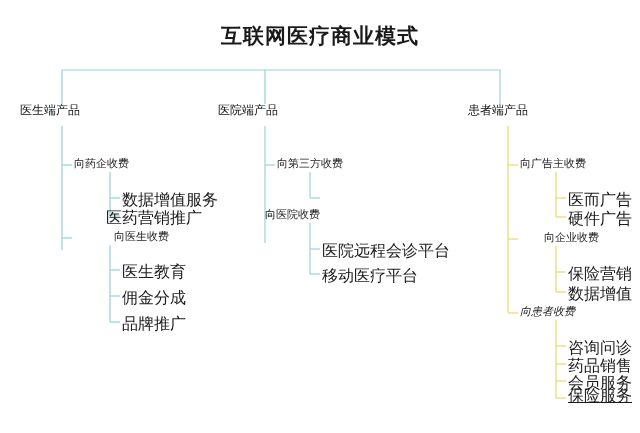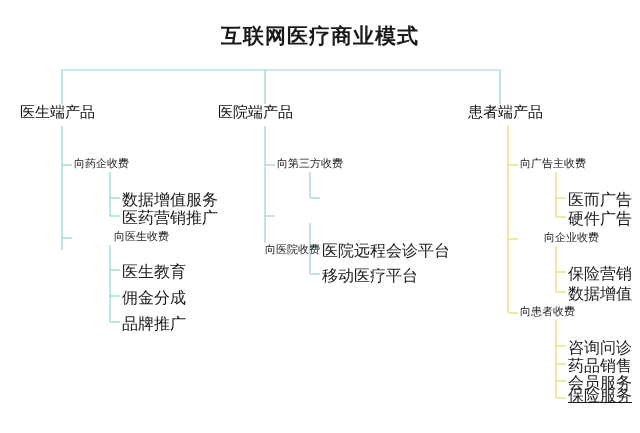--- a/index.html
+++ b/index.html
@@ -35,21 +35,21 @@
     left: 0;
     width: 640px;
     height: 433px;
   }
   .node {
     position: absolute;
     white-space: nowrap;
     line-height: 1.1;
   }
   .lvl1 {
-    font-size: 15px;
+    font-size: 12px;
     color: #111;
     font-weight: normal;
   }
   .lvl2 {
     font-size: 11px;
     color: #1a1a1a;
   }
   .lvl3 {
     font-size: 16px;
     color: #1a1a1a;
@@ -108,44 +108,44 @@
     <path d="M 556 346 L 566 346" fill="none" stroke="#e8d96a" stroke-width="1.2"></path>
     <path d="M 556 364 L 566 364" fill="none" stroke="#e8d96a" stroke-width="1.2"></path>
     <path d="M 556 381 L 566 381" fill="none" stroke="#e8d96a" stroke-width="1.2"></path>
     <path d="M 556 398 L 566 398" fill="none" stroke="#e8d96a" stroke-width="1.2"></path>
   </svg>
 
   <div class="node lvl1" style="left:20px; top:104px;">医生端产品</div>
 
   <div class="node lvl2" style="left:74px; top:157px;">向药企收费</div>
   <div class="node lvl3" style="left:122px; top:191px;">数据增值服务</div>
-  <div class="node lvl3" style="left:122px; top:209px;">医药营销推广</div>
+  <div class="node lvl3" style="left:106px; top:209px;">医药营销推广</div>
 
   <div class="node lvl2" style="left:74px; top:230px;padding-left:40px;">向医生收费</div>
   <div class="node lvl3" style="left:122px; top:263px;">医生教育</div>
   <div class="node lvl3" style="left:122px; top:289px;">佣金分成</div>
   <div class="node lvl3" style="left:122px; top:315px;">品牌推广</div>
 
   <div class="node lvl1" style="left:218px; top:104px;">医院端产品</div>
 
   <div class="node lvl2" style="left:277px; top:157px;">向第三方收费</div>
 
-  <div class="node lvl2" style="left:265px; top:208px;margin-top:35px;">向医院收费</div>
+  <div class="node lvl2" style="left:265px; top:208px;">向医院收费</div>
   <div class="node lvl3" style="left:322px; top:242px;">医院远程会诊平台</div>
   <div class="node lvl3" style="left:322px; top:267px;">移动医疗平台</div>
 
   <div class="node lvl1" style="left:468px; top:104px;">患者端产品</div>
 
   <div class="node lvl2" style="left:520px; top:157px;">向广告主收费</div>
   <div class="node lvl3" style="left:568px; top:191px;">医而广告</div>
   <div class="node lvl3" style="left:568px; top:210px;">硬件广告</div>
 
   <div class="node lvl2" style="left:520px; top:231px;padding-left:24px;">向企业收费</div>
   <div class="node lvl3" style="left:568px; top:265px;">保险营销</div>
   <div class="node lvl3" style="left:568px; top:285px;">数据增值</div>
 
-  <div class="node lvl2" style="left:520px; top:305px;">向患者收费</div>
+  <div class="node lvl2" style="left:520px; top:305px;font-style:italic;">向患者收费</div>
   <div class="node lvl3" style="left:568px; top:339px;">咨询问诊</div>
   <div class="node lvl3" style="left:568px; top:357px;">药品销售</div>
   <div class="node lvl3" style="left:568px; top:374px;">会员服务</div>
   <div class="node lvl3" style="left:568px; top:387px;text-decoration:underline;">保险服务</div>
 
 </div>
 
 </body></html>

